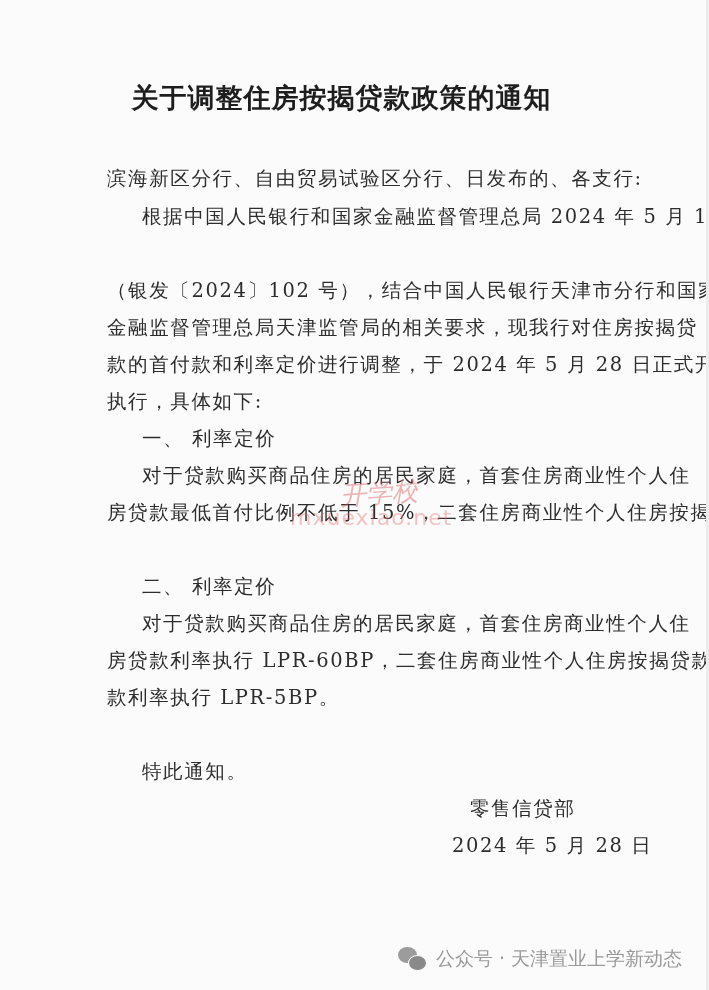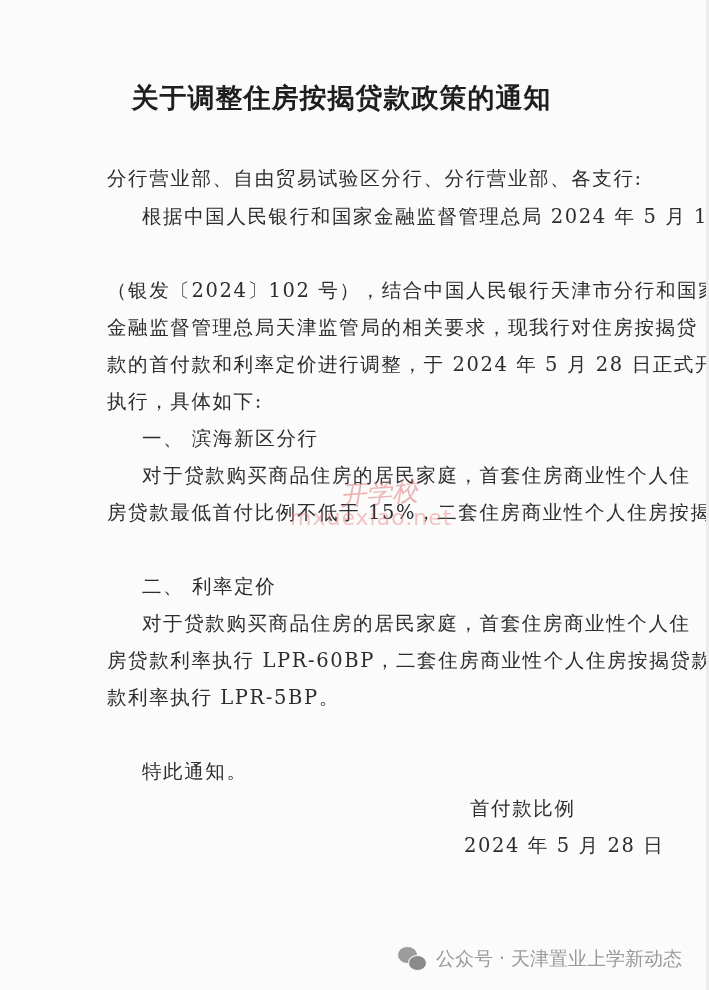--- a/index.html
+++ b/index.html
@@ -40,41 +40,41 @@
   .wechat-icon .b1 { position:absolute; left:0; top:0; width:19px; height:16px; border-radius:50%; background:#9c9c9c; }
   .wechat-icon .b2 { position:absolute; left:10px; top:8px; width:17px; height:14px; border-radius:50%; background:#8a8a8a; border:1px solid #fbfbfb; }
   .rightedge { position:absolute; right:0; top:0; width:3px; height:990px; background:#ececec; }
 </style>
 </head>
 <body>
 
 <div class="page">
   <div class="title">关于调整住房按揭贷款政策的通知</div>
 
-  <div class="line" style="top:165px;">分行营业部、自由贸易试验区分行、分行营业部、各支行:</div>
+  <div class="line" style="top:165px;">滨海新区分行、自由贸易试验区分行、日发布的、各支行:</div>
 
   <div class="line indent" style="top:203px;">根据中国人民银行和国家金融监督管理总局 2024 年 5 月 17</div>
   <div class="line" style="top:277px;">（银发〔2024〕102 号），结合中国人民银行天津市分行和国家</div>
   <div class="line" style="top:314px;">金融监督管理总局天津监管局的相关要求，现我行对住房按揭贷</div>
   <div class="line" style="top:351px;">款的首付款和利率定价进行调整，于 2024 年 5 月 28 日正式开始</div>
   <div class="line" style="top:388px;">执行，具体如下:</div>
 
-  <div class="line heading" style="top:425px;">一、  滨海新区分行</div>
+  <div class="line heading" style="top:425px;">一、  利率定价</div>
   <div class="line indent" style="top:462px;">对于贷款购买商品住房的居民家庭，首套住房商业性个人住</div>
   <div class="line" style="top:499px;">房贷款最低首付比例不低于 15%，二套住房商业性个人住房按揭</div>
 
   <div class="line heading" style="top:573px;">二、  利率定价</div>
   <div class="line indent" style="top:610px;">对于贷款购买商品住房的居民家庭，首套住房商业性个人住</div>
   <div class="line" style="top:647px;">房贷款利率执行 LPR-60BP，二套住房商业性个人住房按揭贷款贷</div>
   <div class="line" style="top:684px;">款利率执行 LPR-5BP。</div>
 
   <div class="line indent" style="top:758px;">特此通知。</div>
 
-  <div class="line right" style="top:795px;left:470px;">首付款比例</div>
-  <div class="line right" style="top:832px;left:464px;">2024 年 5 月 28 日</div>
+  <div class="line right" style="top:795px;left:470px;">零售信贷部</div>
+  <div class="line right" style="top:832px;left:452px;">2024 年 5 月 28 日</div>
 
   <div class="watermark1">开学校</div>
   <div class="watermark2">mxuexiao.net</div>
 
   <div class="footer">
     <span class="wechat-icon">
         <span class="b1"></span>
         <span class="b2"></span>
       </span>
     <span>公众号 · 天津置业上学新动态</span>

